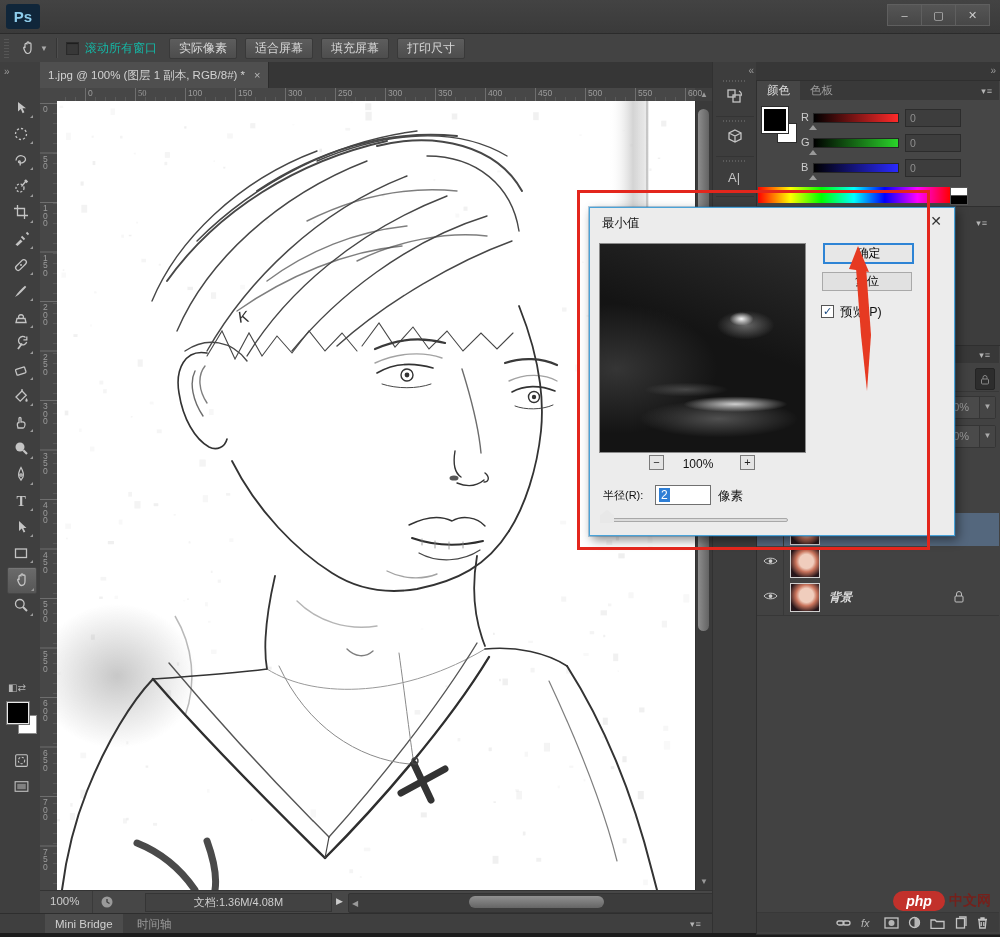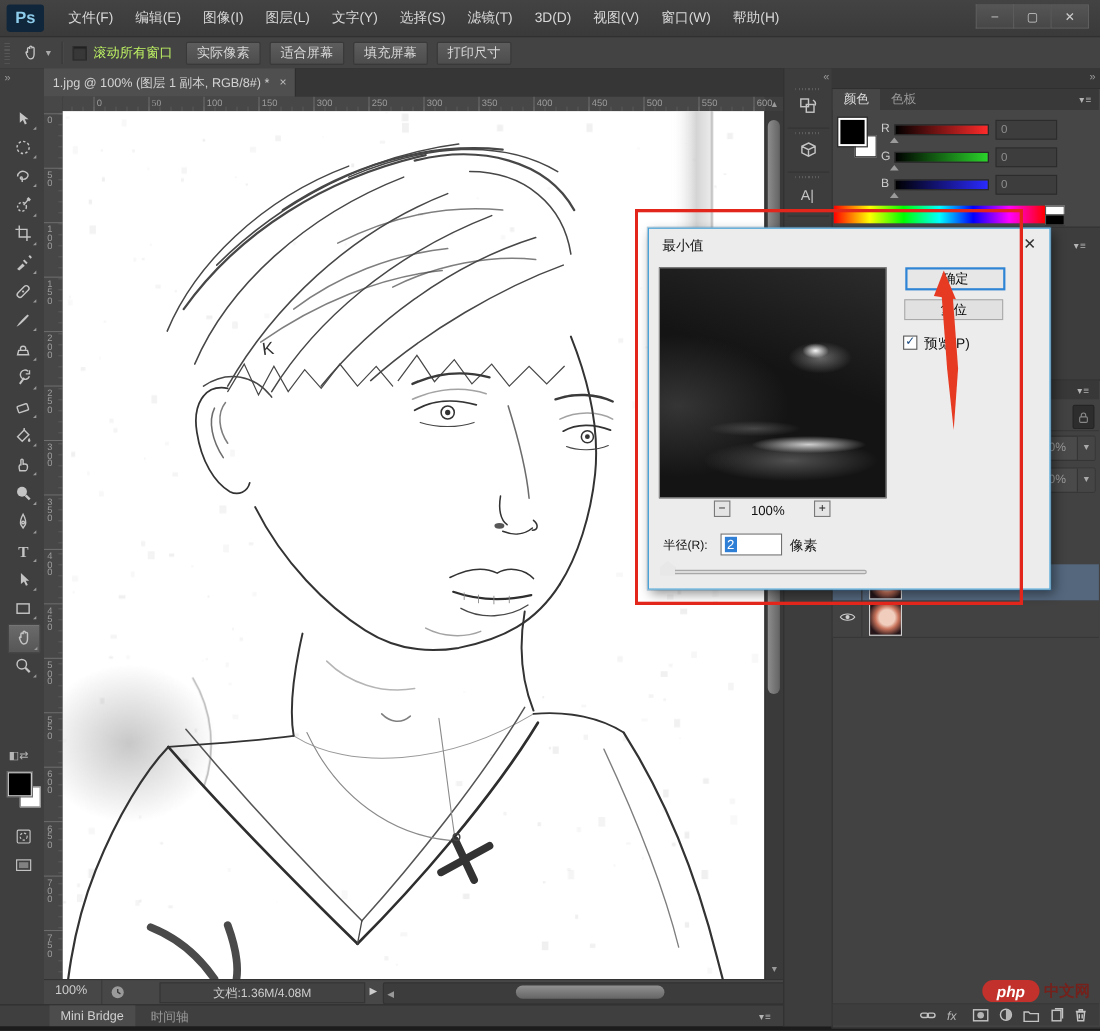--- a/index.html
+++ b/index.html
@@ -15,21 +15,21 @@
   #win-controls{position:absolute;right:10px;top:4px;display:flex;}
   .win-btn{width:33px;height:20px;background:linear-gradient(#555,#474747);border:1px solid #5f5f5f;border-right-width:0;color:#ccc;font-size:11px;display:flex;align-items:center;justify-content:center;}
   .win-btn:last-child{border-right-width:1px;}
   
   #optionsbar{left:0;top:34px;width:1000px;height:28px;background:#434343;border-bottom:1px solid #2e2e2e;display:flex;align-items:center;}
   #opt-grip{width:5px;height:20px;margin-left:4px;background:repeating-linear-gradient(0deg,#565656 0 1px,transparent 1px 3px);}
   #opt-tool{margin-left:10px;display:flex;align-items:center;}
   #opt-caret{color:#aaa;font-size:8px;margin-left:3px;}
   #opt-divider{width:1px;height:20px;background:#353535;margin:0 8px;border-right:1px solid #4e4e4e;}
   #opt-checkbox{width:11px;height:11px;background:#383838;border:1px solid #2a2a2a;box-shadow:inset 0 1px 1px rgba(0,0,0,.5);}
-  #opt-check-label{margin-left:6px;color:#bef264;}
+  #opt-check-label{margin-left:6px;color:#14b8a6;}
   #options-buttons{display:flex;margin-left:12px;gap:8px;}
   .opt-btn{height:19px;padding:0 9px;background:linear-gradient(#5d5d5d,#4d4d4d);border:1px solid #393939;border-radius:2px;color:#d8d8d8;display:flex;align-items:center;font-size:12px;}
   
   #toolbar{left:0;top:62px;width:40px;height:875px;background:#3f3f3f;border-right:1px solid #333;}
   #toolbar-expand{position:absolute;left:4px;top:4px;color:#9a9a9a;font-size:10px;letter-spacing:-2px;}
   .tool{position:absolute;left:7px;width:28px;height:25px;display:flex;align-items:center;justify-content:center;border-radius:2px;}
   .tool.selected{background:linear-gradient(#6b6b6b,#565656);border:1px solid #474747;box-shadow:inset 0 1px 0 rgba(255,255,255,.08);}
   .tool svg{display:block;}
   .tool .fly{position:absolute;right:2px;bottom:2px;width:0;height:0;border-left:3px solid transparent;border-bottom:3px solid #9a9a9a;}
   #fg-bg{left:7px;top:640px;width:30px;height:42px;}
@@ -150,33 +150,20 @@
   #wm-logo{width:52px;height:20px;background:#c2312b;border-radius:10px;color:#fff;font-weight:bold;font-style:italic;font-size:14px;display:flex;align-items:center;justify-content:center;}
   #wm-text{margin-left:4px;color:#7d1b15;font-weight:bold;font-size:14px;opacity:.85;}
 </style>
 </head>
 <body>
 
 <div id="app">
 
   <div id="menubar" class="abs">
     <div id="ps-logo">Ps</div>
-    <div id="menu-items">
-        <div class="menu-item">文件(F)</div>
-        <div class="menu-item">编辑(E)</div>
-        <div class="menu-item">图像(I)</div>
-        <div class="menu-item">图层(L)</div>
-        <div class="menu-item">文字(Y)</div>
-        <div class="menu-item">选择(S)</div>
-        <div class="menu-item">滤镜(T)</div>
-        <div class="menu-item">3D(D)</div>
-        <div class="menu-item">视图(V)</div>
-        <div class="menu-item">窗口(W)</div>
-        <div class="menu-item">帮助(H)</div>
-      </div>
     <div id="win-controls">
       <div class="win-btn">–</div>
       <div class="win-btn">▢</div>
       <div class="win-btn">✕</div>
     </div>
   </div>
 
   <div id="optionsbar" class="abs">
     <div id="opt-grip"></div>
     <div id="opt-tool">
@@ -845,20 +832,37 @@
         <div class="layer-eye">
           <svg width="15" height="12" viewBox="0 0 16 12">
               <path d="M1 6 C4 2,12 2,15 6 C12 10,4 10,1 6 Z" fill="none" stroke="#cfcfcf"></path>
               <circle cx="8" cy="6" r="2" fill="#cfcfcf"></circle>
             </svg>
         </div>
         <div class="layer-eye-sep"></div>
         <div class="layer-thumb"></div>
         <div class="layer-name"></div>
       </div>
+      <div class="layer-row" style="top:233px;height:36px">
+        <div class="layer-eye" style="top:11px">
+          <svg width="15" height="12" viewBox="0 0 16 12">
+              <path d="M1 6 C4 2,12 2,15 6 C12 10,4 10,1 6 Z" fill="none" stroke="#cfcfcf"></path>
+              <circle cx="8" cy="6" r="2" fill="#cfcfcf"></circle>
+            </svg>
+        </div>
+        <div class="layer-eye-sep"></div>
+        <div class="layer-thumb" style="top:4px"></div>
+        <div class="layer-name" style="top:11px">背景</div>
+        <div class="layer-lock" style="top:11px">
+          <svg width="12" height="13" viewBox="0 0 12 13">
+              <rect x="2" y="6" width="8" height="6" rx="1" fill="none" stroke="#c0c0c0"></rect>
+              <path d="M3.5 6 V4 a2.5 2.5 0 0 1 5 0 V6" fill="none" stroke="#c0c0c0"></path>
+            </svg>
+        </div>
+      </div>
 
       <div id="layers-actions">
           <div class="act-icon">
             <svg width="15" height="12" viewBox="0 0 15 12">
               <rect x="1" y="4" width="7" height="4" rx="2" stroke="#c4c4c4" fill="none" stroke-width="1.3"></rect>
               <rect x="7" y="4" width="7" height="4" rx="2" stroke="#c4c4c4" fill="none" stroke-width="1.3"></rect>
             </svg>
           </div>
           <div class="act-icon">
             <svg width="15" height="12" viewBox="0 0 15 12">

